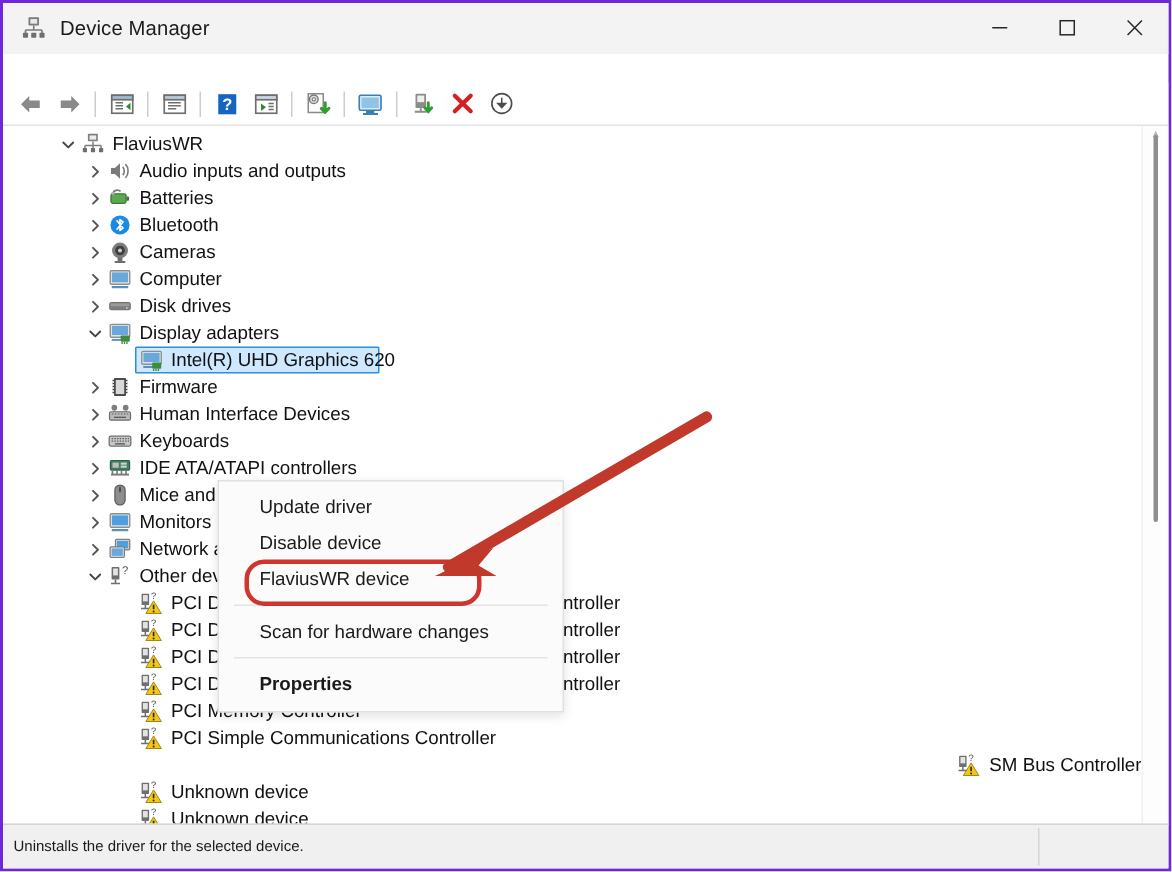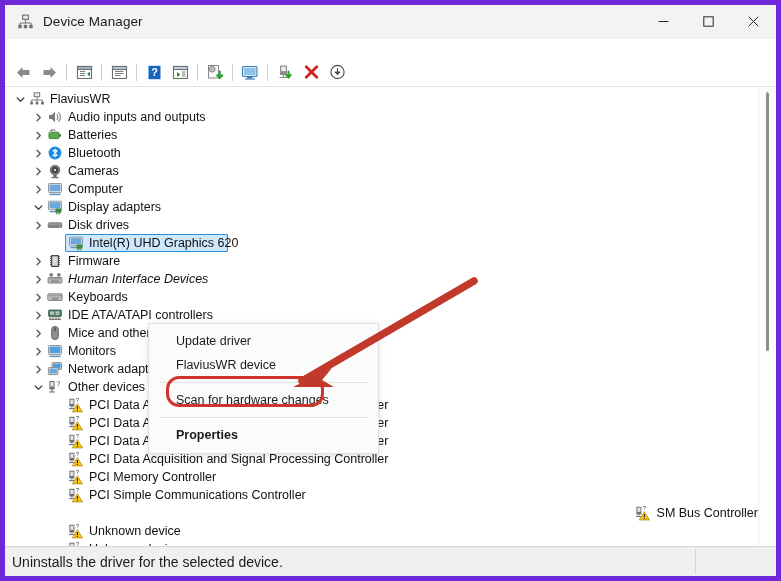--- a/index.html
+++ b/index.html
@@ -10,21 +10,21 @@
   body {
     font-family: "Liberation Sans", sans-serif;
     -webkit-font-smoothing: antialiased;
   }
   #app {
     position: relative;
     width: 781px;
     height: 581px;
     overflow: hidden;
     background: #ffffff;
-    border: 5px solid #6d28d9;
+    border: 2px solid #6d28d9;
     box-sizing: border-box;
   }
 
   
   .titlebar {
     position: absolute;
     top: 0; left: 0; right: 0;
     height: 33px;
     background: #f3f3f3;
     border-bottom: 1px solid #f3f3f3;
@@ -106,20 +106,21 @@
     position: absolute;
     top: 3px; left: 0;
     right: 18px;
   }
   .row {
     position: relative;
     height: 18px;
     display: flex;
     align-items: center;
     white-space: nowrap;
+    margin-left: 28px;
   }
   .chev {
     width: 15px; height: 18px;
     display: flex; align-items: center; justify-content: center;
     flex: 0 0 15px;
   }
   .chev svg { display:block; }
   .ic {
     width: 17px; height: 17px;
     flex: 0 0 17px;
@@ -227,21 +228,21 @@
   .statusbar {
     position: absolute;
     left: 0; right: 0; bottom: 0;
     height: 29px;
     background: #f0f0f0;
     border-top: 1px solid #d4d4d4;
     display: flex;
     align-items: center;
   }
   .status-text {
-    font-size: 14px;
+    font-size: 10px;
     color: #1a1a1a;
     padding-left: 7px;
   }
   .status-div {
     position: absolute;
     left: 690px;
     top: 2px;
     bottom: 2px;
     width: 1px;
     background: #d4d4d4;
@@ -491,51 +492,51 @@
             <rect x="2.6" y="3.6" width="10.8" height="6.6" fill="#6aa7da"></rect>
             <path d="M2.5 13.4 H13.5" stroke="#5a90c0" stroke-width="1.5"></path>
           </svg>
         </span>
         <span class="lbl">Computer</span>
       </div>
 
       <div class="row" style="padding-left:26px;">
         <span class="chev">
           <svg width="9" height="9" viewBox="0 0 9 9">
+              <path d="M3 1.2 L6.3 4.5 L3 7.8" fill="none" stroke="#555" stroke-width="1.25" stroke-linecap="round" stroke-linejoin="round"></path>
+            </svg>
+        </span>
+        <span class="ic">
+          <svg width="16" height="16" viewBox="0 0 16 16">
+            <rect x="1.2" y="5.8" width="13.6" height="4.6" rx="1" fill="#9a9a9a" stroke="#6f6f6f" stroke-width="0.8"></rect>
+            <rect x="1.2" y="8.2" width="13.6" height="2.2" fill="#7e7e7e"></rect>
+            <circle cx="12.6" cy="9.3" r="0.6" fill="#cfcfcf"></circle>
+          </svg>
+        </span>
+        <span class="lbl">Disk drives</span>
+      </div>
+
+      <div class="row" style="padding-left:26px;">
+        <span class="chev">
+          <svg width="9" height="9" viewBox="0 0 9 9">
               <path d="M1.2 3 L4.5 6.3 L7.8 3" fill="none" stroke="#444" stroke-width="1.25" stroke-linecap="round" stroke-linejoin="round"></path>
             </svg>
         </span>
         <span class="ic">
           <svg width="16" height="16" viewBox="0 0 16 16">
             <rect x="1.5" y="2.2" width="13" height="8.6" rx="0.8" fill="#e9e9e9" stroke="#8d8d8d" stroke-width="0.9"></rect>
             <rect x="2.6" y="3.2" width="10.8" height="6.2" fill="#6aa7da"></rect>
             <path d="M2.5 12.6 H13.5" stroke="#5a90c0" stroke-width="1.3"></path>
             <rect x="8.5" y="9.6" width="6" height="4.2" rx="0.6" fill="#3e8b3e"></rect>
             <path d="M9.4 14 L9.4 15.4 M11 14 L11 15.4 M12.6 14 L12.6 15.4" stroke="#3e8b3e" stroke-width="0.9"></path>
           </svg>
         </span>
         <span class="lbl">Display adapters</span>
       </div>
 
-      <div class="row" style="padding-left:26px;">
-        <span class="chev">
-          <svg width="9" height="9" viewBox="0 0 9 9">
-              <path d="M3 1.2 L6.3 4.5 L3 7.8" fill="none" stroke="#555" stroke-width="1.25" stroke-linecap="round" stroke-linejoin="round"></path>
-            </svg>
-        </span>
-        <span class="ic">
-          <svg width="16" height="16" viewBox="0 0 16 16">
-            <rect x="1.2" y="5.8" width="13.6" height="4.6" rx="1" fill="#9a9a9a" stroke="#6f6f6f" stroke-width="0.8"></rect>
-            <rect x="1.2" y="8.2" width="13.6" height="2.2" fill="#7e7e7e"></rect>
-            <circle cx="12.6" cy="9.3" r="0.6" fill="#cfcfcf"></circle>
-          </svg>
-        </span>
-        <span class="lbl">Disk drives</span>
-      </div>
-
       <div class="row selected" style="padding-left:62px;">
         <span class="selbox" style="left:60px; width:163px;"></span>
         <span class="ic">
           <svg width="16" height="16" viewBox="0 0 16 16">
             <rect x="1.5" y="2.2" width="13" height="8.6" rx="0.8" fill="#e9e9e9" stroke="#8d8d8d" stroke-width="0.9"></rect>
             <rect x="2.6" y="3.2" width="10.8" height="6.2" fill="#6aa7da"></rect>
             <path d="M2.5 12.6 H13.5" stroke="#5a90c0" stroke-width="1.3"></path>
             <rect x="8.5" y="9.6" width="6" height="4.2" rx="0.6" fill="#3e8b3e"></rect>
             <path d="M9.4 14 L9.4 15.4 M11 14 L11 15.4 M12.6 14 L12.6 15.4" stroke="#3e8b3e" stroke-width="0.9"></path>
           </svg>
@@ -553,21 +554,21 @@
           <svg width="16" height="16" viewBox="0 0 16 16">
             <rect x="4" y="2" width="8" height="12" rx="0.6" fill="#4a4a4a"></rect>
             <rect x="5.2" y="3.3" width="5.6" height="9.4" fill="#d9d9d9"></rect>
             <path d="M3 3.6 H4 M3 5.6 H4 M3 7.6 H4 M3 9.6 H4 M3 11.6 H4" stroke="#4a4a4a" stroke-width="1"></path>
             <path d="M12 3.6 H13 M12 5.6 H13 M12 7.6 H13 M12 9.6 H13 M12 11.6 H13" stroke="#4a4a4a" stroke-width="1"></path>
           </svg>
         </span>
         <span class="lbl">Firmware</span>
       </div>
 
-      <div class="row" style="padding-left:26px;font-style:italic;">
+      <div class="row" style="padding-left:26px;">
         <span class="chev">
           <svg width="9" height="9" viewBox="0 0 9 9">
               <path d="M3 1.2 L6.3 4.5 L3 7.8" fill="none" stroke="#555" stroke-width="1.25" stroke-linecap="round" stroke-linejoin="round"></path>
             </svg>
         </span>
         <span class="ic">
           <svg width="16" height="16" viewBox="0 0 16 16">
             <rect x="1" y="6.5" width="14" height="5.6" rx="1" fill="#b9b9b9" stroke="#6f6f6f" stroke-width="0.8"></rect>
             <path d="M2.6 8 H3.6 M4.6 8 H5.6 M6.6 8 H7.6 M8.6 8 H9.6 M10.6 8 H11.6 M12.6 8 H13.4" stroke="#5e5e5e" stroke-width="0.8"></path>
             <path d="M4 10.2 H12" stroke="#5e5e5e" stroke-width="0.9"></path>
@@ -818,20 +819,21 @@
 
     </div>
 
     <div class="vscroll">
       <div class="vcaret" style="top:2px;">▲</div>
       <div class="vthumb"></div>
     </div>
 
     <div class="ctxmenu">
       <div class="ctxitem">Update driver</div>
+      <div class="ctxitem">Disable device</div>
       <div class="ctxitem">FlaviusWR device</div>
       <div class="ctxsep"></div>
       <div class="ctxitem">Scan for hardware changes</div>
       <div class="ctxsep"></div>
       <div class="ctxitem bold">Properties</div>
       <div class="ctx-highlight"></div>
     </div>
 
     <svg class="arrow" viewBox="0 0 225 122">
       <path d="M214 6 L42 106" stroke="#c0392b" stroke-width="7.5" stroke-linecap="round" fill="none"></path>

